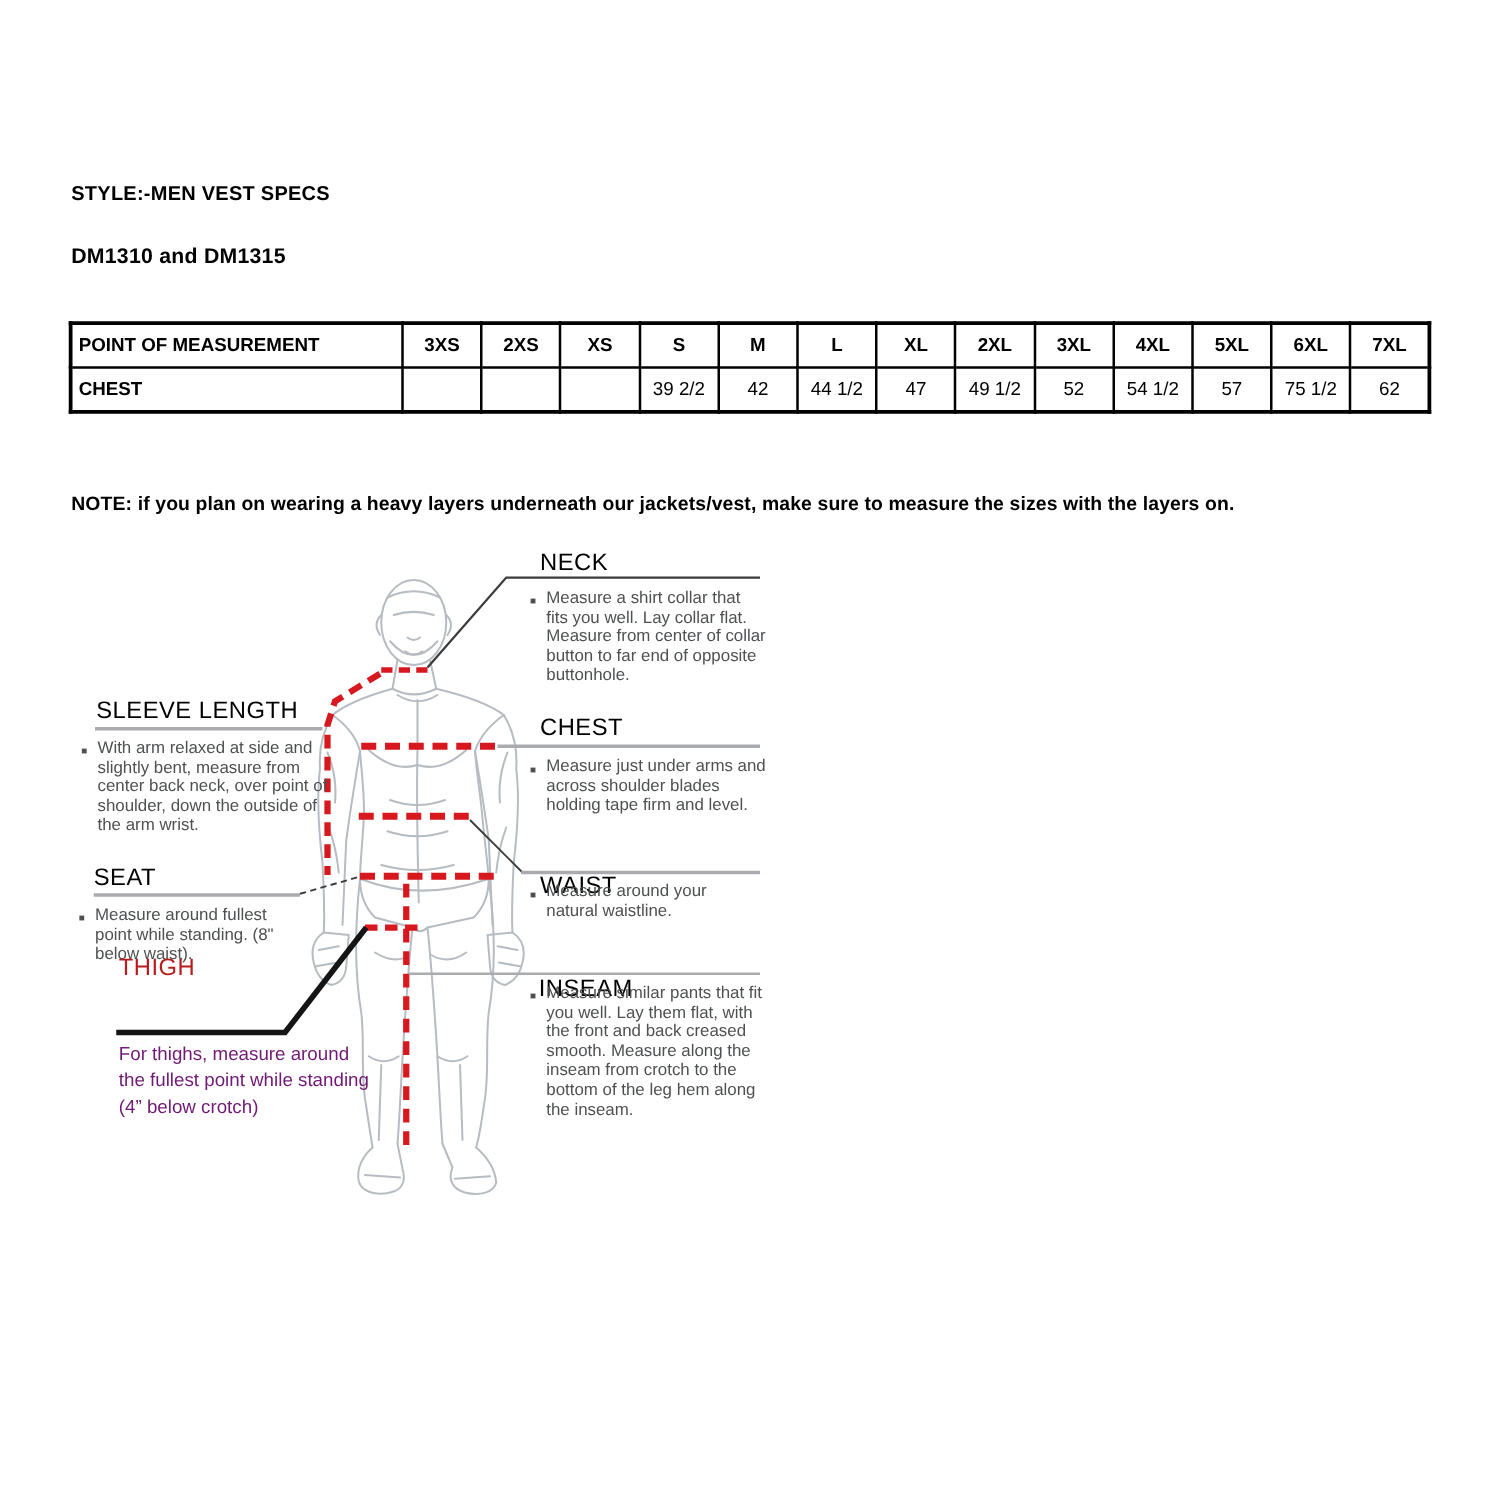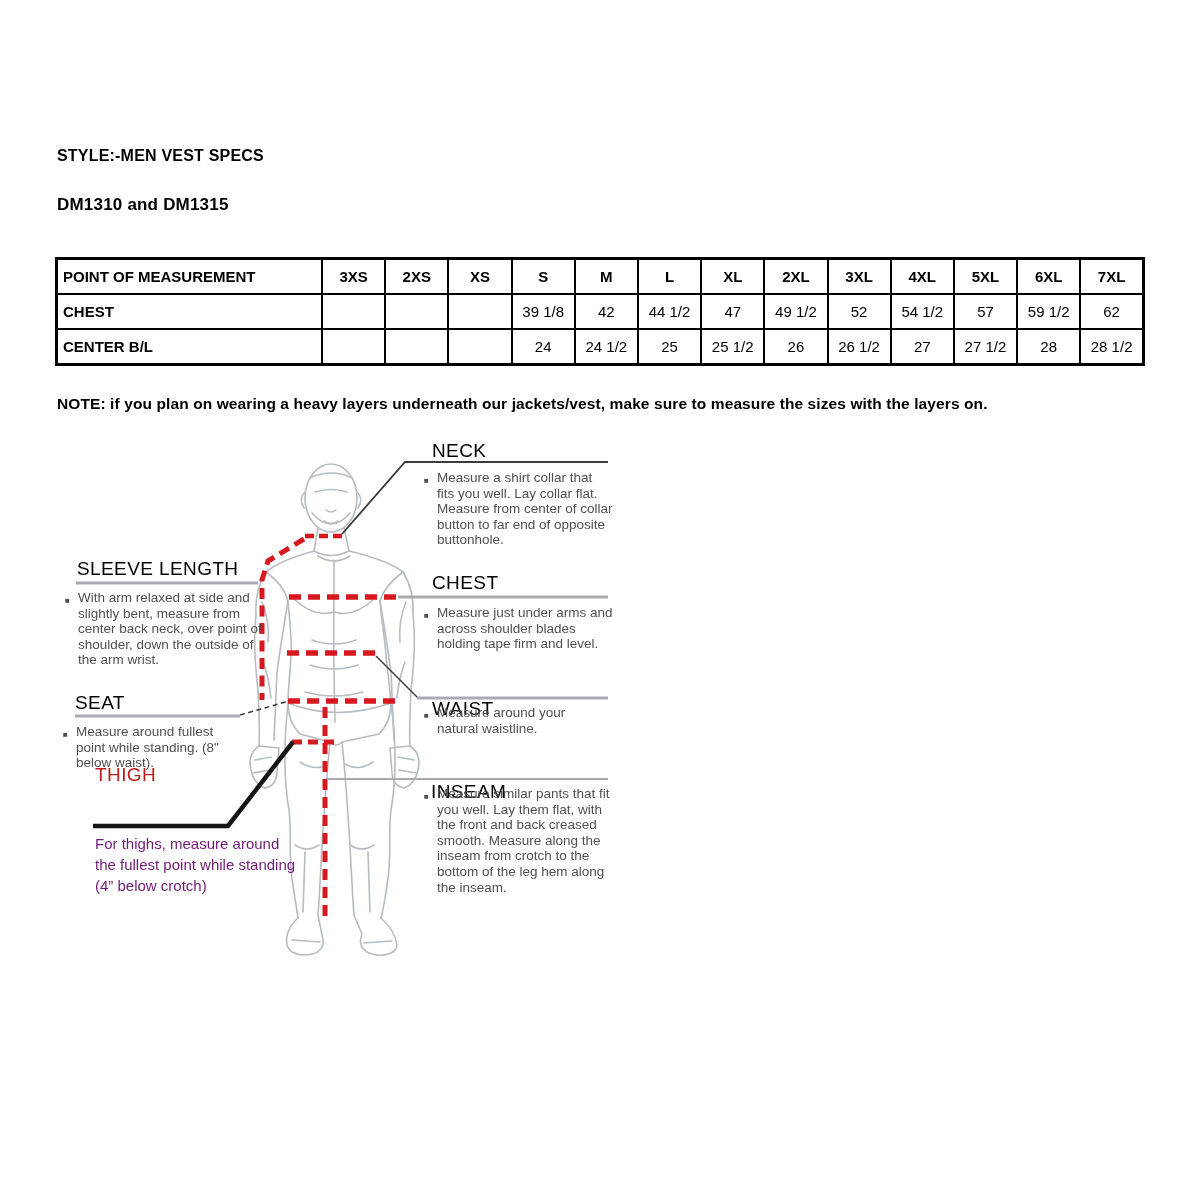--- a/index.html
+++ b/index.html
@@ -52,46 +52,30 @@
         <th>6XL</th>
         <th>7XL</th>
       </tr>
     </thead>
     <tbody>
       <tr>
         <td class="pom">CHEST</td>
         <td></td>
         <td></td>
         <td></td>
-        <td>39 1/8</td>
+        <td>39 2/2</td>
         <td>42</td>
         <td>44 1/2</td>
         <td>47</td>
         <td>49 1/2</td>
         <td>52</td>
         <td>54 1/2</td>
         <td>57</td>
-        <td>59 1/2</td>
+        <td>75 1/2</td>
         <td>62</td>
-      </tr>
-      <tr>
-        <td class="pom">CENTER B/L</td>
-        <td></td>
-        <td></td>
-        <td></td>
-        <td>24</td>
-        <td>24 1/2</td>
-        <td>25</td>
-        <td>25 1/2</td>
-        <td>26</td>
-        <td>26 1/2</td>
-        <td>27</td>
-        <td>27 1/2</td>
-        <td>28</td>
-        <td>28 1/2</td>
       </tr>
     </tbody>
   </table>
 </div>
 
 <div class="abs doc-note">NOTE: if you plan on wearing a heavy layers underneath our jackets/vest, make sure to measure the sizes with the layers on.</div>
 
 <svg class="abs" style="left:0;top:0;" width="1200" height="1200" viewBox="0 0 1200 1200">
 
   <g fill="none" stroke="#b6bcc1" stroke-width="1.6" stroke-linecap="round" stroke-linejoin="round">

